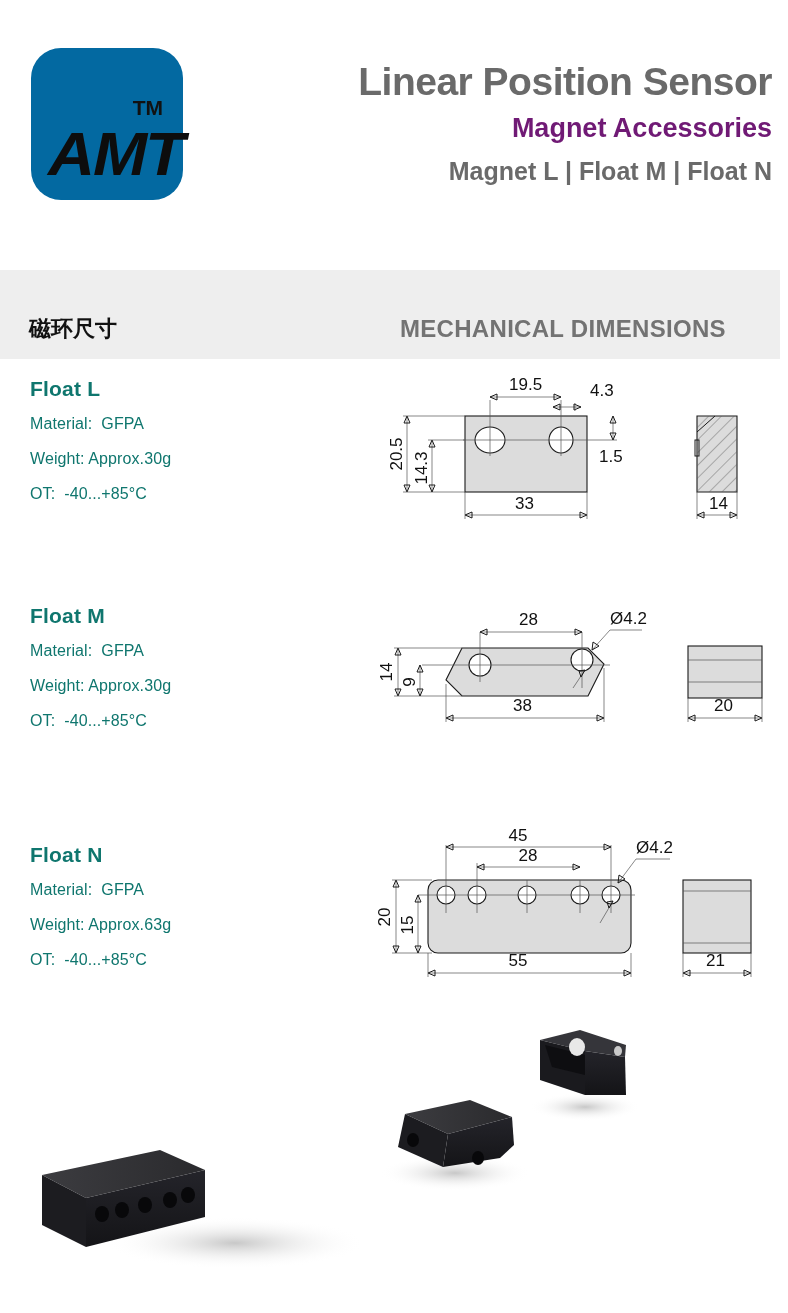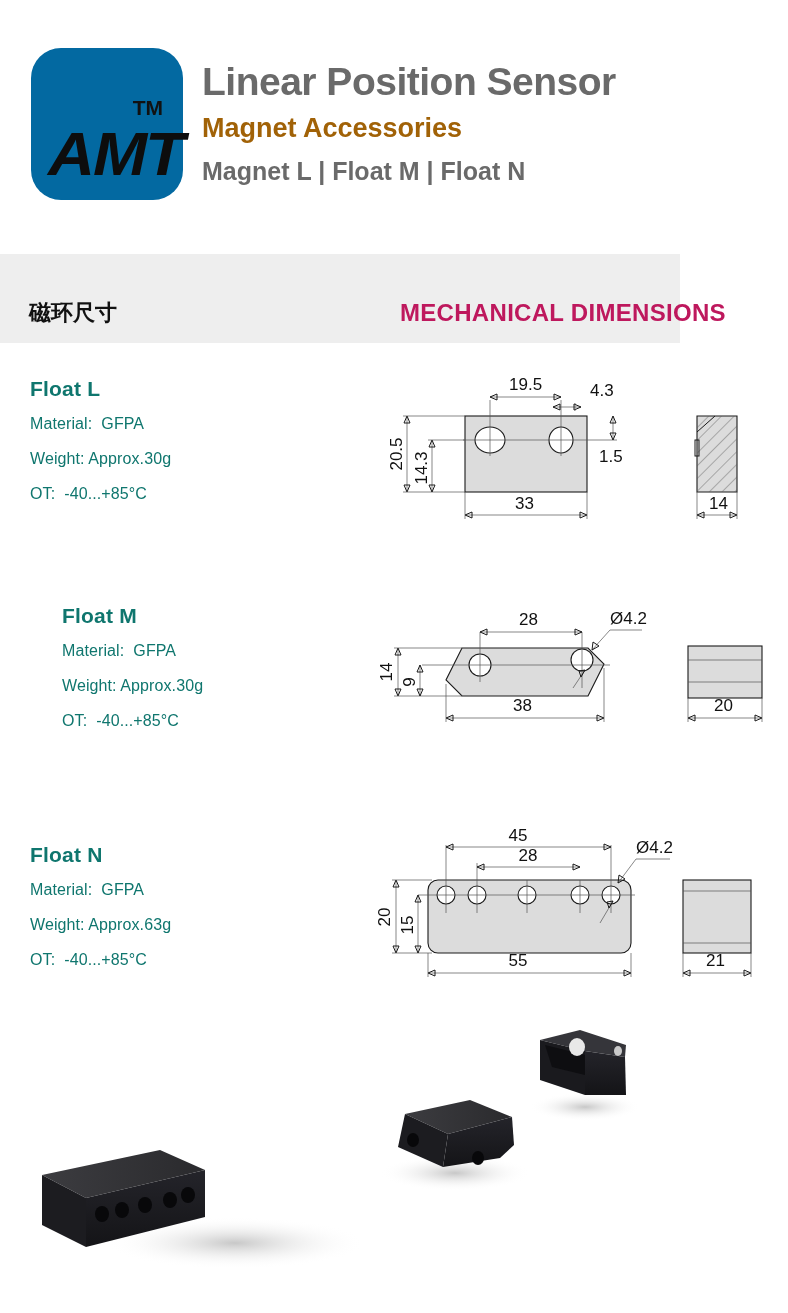--- a/index.html
+++ b/index.html
@@ -23,46 +23,46 @@
     font-family:"Liberation Sans",sans-serif;
   }
   .logo-amt{
     position:absolute;left:17px;top:70px;
     font-size:62px;font-weight:900;color:#0d0d0d;
     font-style:italic;letter-spacing:-2px;
     font-family:"Liberation Sans",sans-serif;
     transform:scaleX(1.05);transform-origin:left top;
   }
   .title-wrap{
-    position:absolute;right:16px;top:58px;width:570px;text-align:left;color:#6a6a6a;
+    position:absolute;right:16px;top:58px;width:570px;text-align:right;color:#6a6a6a;
   }
   .title-1{
     font-size:39px;font-weight:700;line-height:48px;letter-spacing:-0.5px;
     color:#6a6a6a;white-space:nowrap;
   }
   .title-2{
-    font-size:27px;font-weight:700;line-height:44px;color:#a16207;white-space:nowrap;
+    font-size:27px;font-weight:700;line-height:44px;color:#701a75;white-space:nowrap;
   }
   .title-3{
     font-size:25px;font-weight:700;line-height:42px;color:#6a6a6a;white-space:nowrap;
   }
 
   
   .band{
-    position:absolute;left:0;top:254px;width:680px;height:89px;
+    position:absolute;left:0;top:270px;width:780px;height:89px;
     background:#eeeeee;
   }
   .band-cn{
     position:absolute;left:29px;top:44px;
     font-size:22px;font-weight:700;color:#111;
     font-family:"DejaVu Sans",sans-serif;
   }
   .band-en{
     position:absolute;left:400px;top:45px;
-    font-size:24px;font-weight:600;color:#be185d;letter-spacing:0.3px;
+    font-size:24px;font-weight:600;color:#737373;letter-spacing:0.3px;
     font-family:"Liberation Sans",sans-serif;white-space:nowrap;
   }
 
   
   .spec{position:absolute;left:30px;width:300px;color:#0f766e;}
   .spec .name{font-size:21px;font-weight:700;line-height:34px;letter-spacing:0.2px;}
   .spec .line{font-size:16px;font-weight:400;line-height:35px;letter-spacing:0.1px;}
 
   
   .drawing{position:absolute;text-align:right;}
@@ -175,21 +175,21 @@
 
       <line class="thin" x1="312" y1="145" x2="352" y2="145"></line>
       <path class="ln" d="M312 145 l7 -3 v6 z" fill="#1a1a1a"></path>
       <path class="ln" d="M352 145 l-7 -3 v6 z" fill="#1a1a1a"></path>
       <line class="thin" x1="312" y1="122" x2="312" y2="149"></line>
       <line class="thin" x1="352" y1="122" x2="352" y2="149"></line>
       <text class="dimtxt" x="324" y="139">14</text>
     </svg>
   </div>
 
-  <div class="spec" style="top:599px;margin-left:32px;">
+  <div class="spec" style="top:599px;">
     <div class="name">Float M</div>
     <div class="line">
       <span>Material:</span>
       &nbsp;<span>GFPA</span>
     </div>
     <div class="line">
       <span>Weight:</span>
       <span>Approx.30g</span>
     </div>
     <div class="line">

